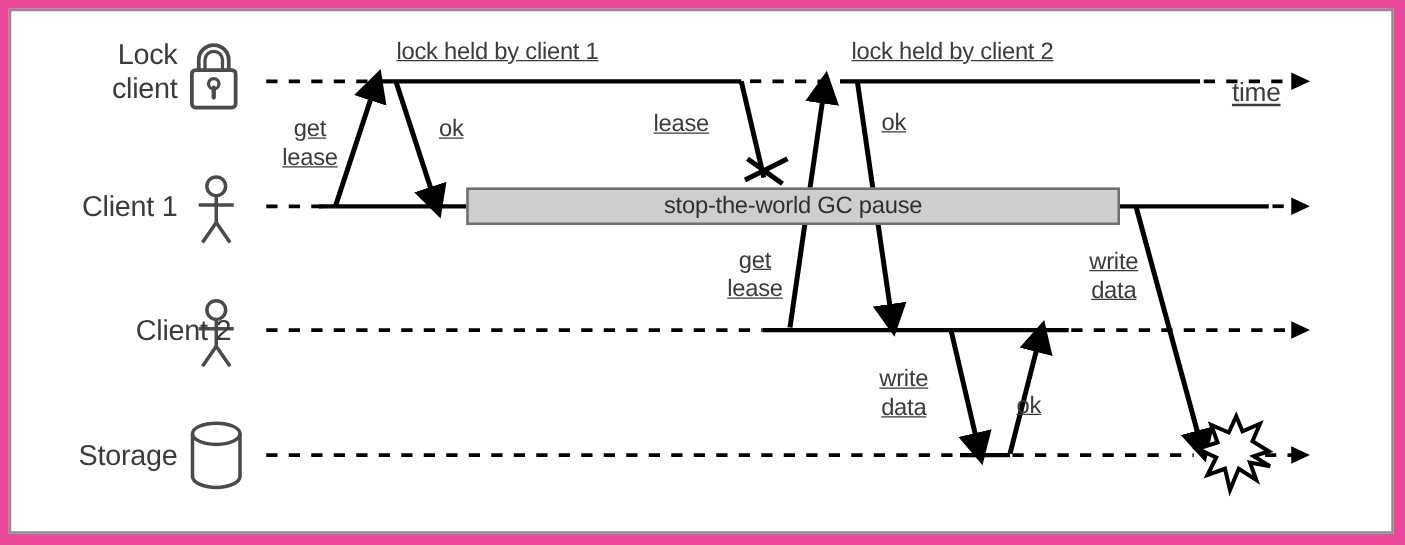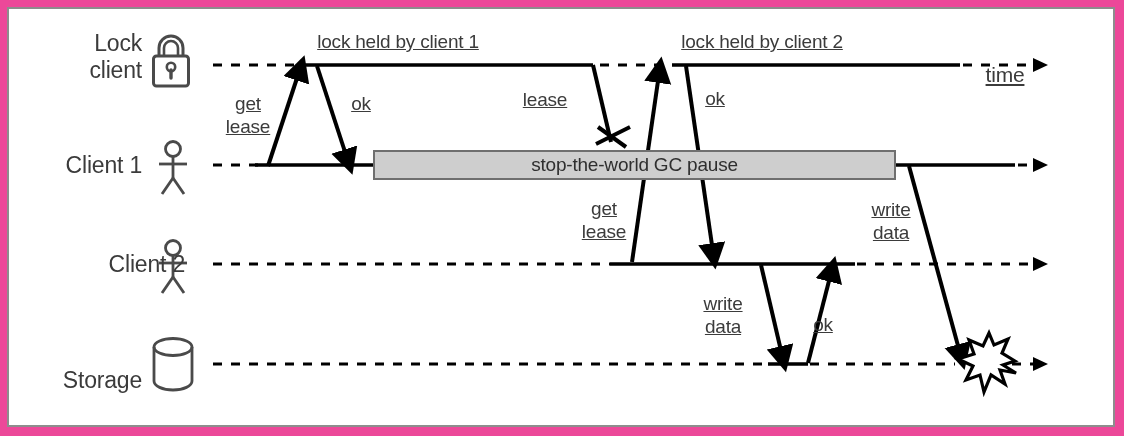--- a/index.html
+++ b/index.html
@@ -183,21 +183,21 @@
   </div>
 
   <div class="lane-label" style="left:10px; top:152px; width:132px;">
     <div>Client 1</div>
   </div>
 
   <div class="lane-label" style="left:10px; top:251px; width:132px;margin-left:43px;">
     <div>Client 2</div>
   </div>
 
-  <div class="lane-label" style="left:10px; top:351px; width:132px;margin-top:16px;">
+  <div class="lane-label" style="left:10px; top:351px; width:132px;">
     <div>Storage</div>
   </div>
 
   <div class="annot" style="left:298px; top:30px; width:200px;">lock held by client 1</div>
 
   <div class="annot" style="left:662px; top:30px; width:200px;">lock held by client 2</div>
 
   <div class="annot big" style="left:960px; top:27px; width:90px;">time</div>
 
   <div class="annot" style="left:206px; top:92px; width:84px;">

